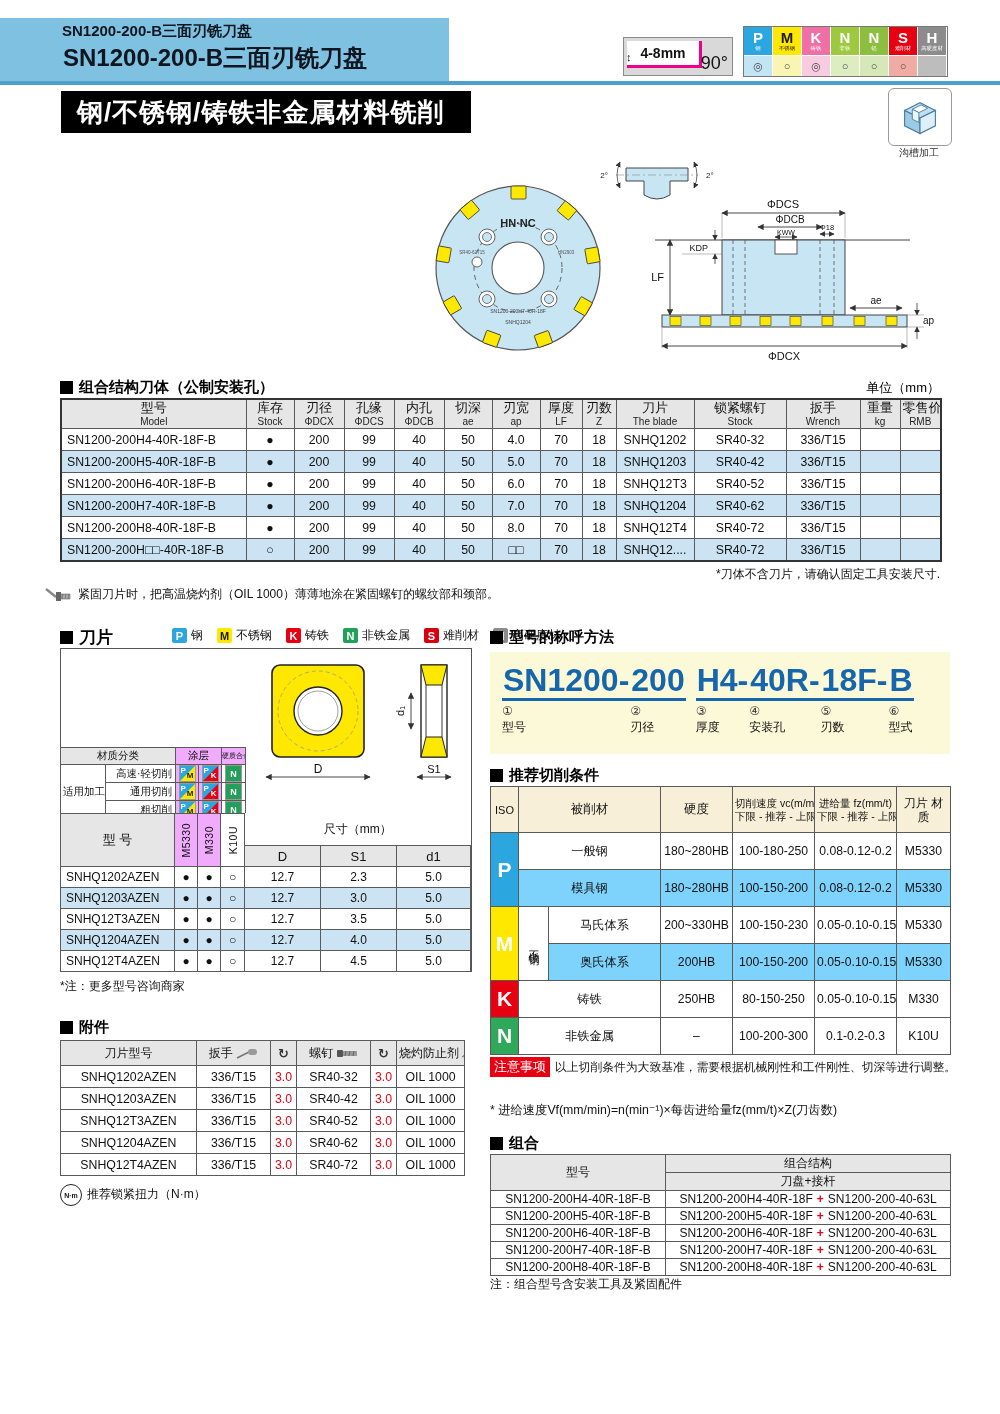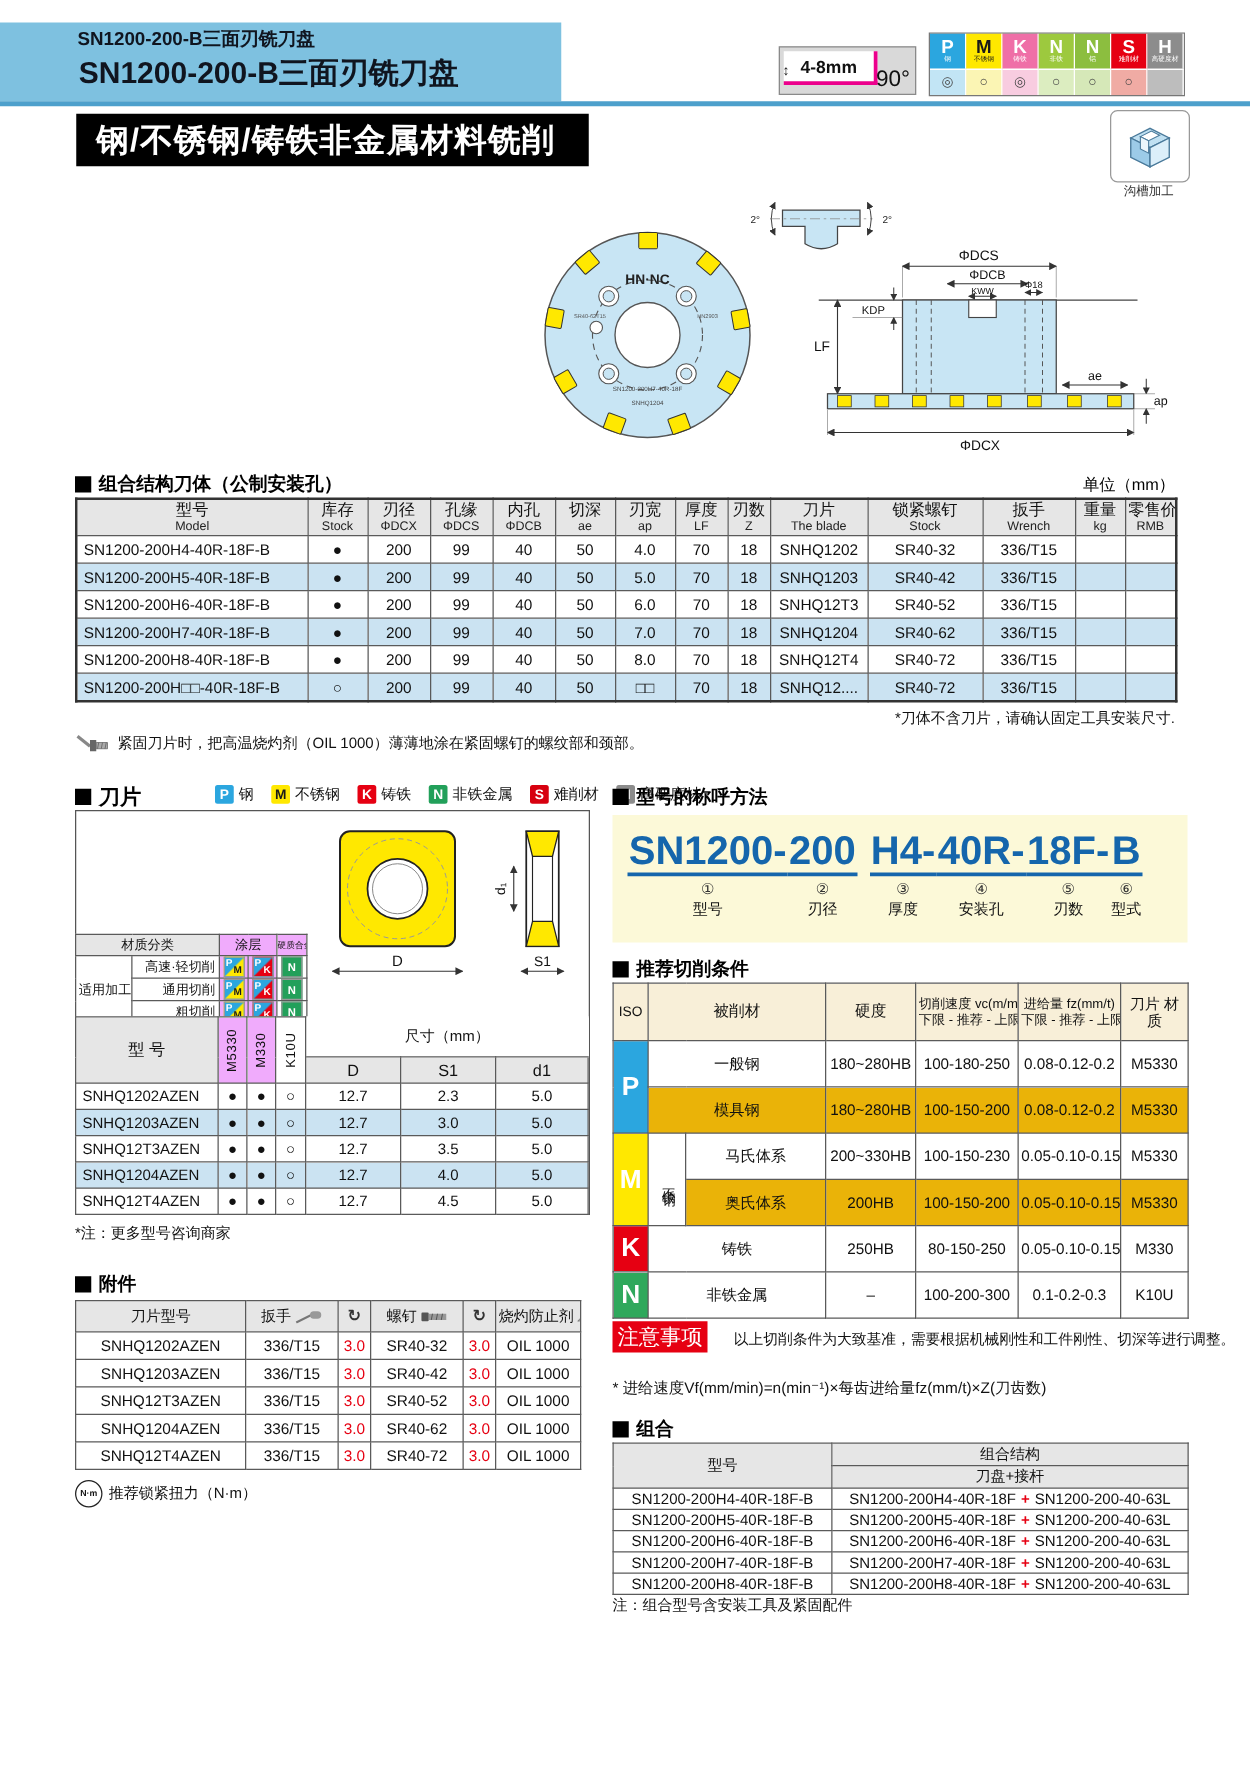--- a/index.html
+++ b/index.html
@@ -37,21 +37,21 @@
   .sq{width:13px;height:13px;background:#000;flex:0 0 auto}
   .unit{font-size:13px;color:#000;font-weight:normal}
   
   table.tbl{border-collapse:collapse;table-layout:fixed;background:#fff}
   .tbl th,.tbl td{border:1px solid #5a5a5a;padding:0 2px;text-align:center;vertical-align:middle;
                   font-weight:normal;font-size:12px;overflow:hidden;white-space:nowrap}
   .tbl .l{text-align:left;padding-left:5px}
   .g{background:#E6E6E6}
   .altb{background:#CBE3F2}
   .cream{background:#F8EFD8}
-  .altc{background:#eab308}
+  .altc{background:#7dd3fc}
   .tan{background:#f0abfc}
   .hcn{font-size:13px;line-height:16px}.hen{font-size:10px;line-height:12px;color:#222}
   .main-tbl td{height:21px;font-size:12.3px}
   .note{font-size:12px;color:#111}
   .red{color:#E60012;font-weight:bold}
   
   .blade-box{left:60px;top:648px;width:410px;height:322px;border:1.5px solid #555}
   .lg{width:15px;height:15px;color:#fff;font-weight:bold;font-size:11px;display:inline-flex;
       align-items:center;justify-content:center;border-radius:2px;flex:0 0 auto}
   .lgP{background:#2BA6DF}.lgM{background:#FFE800;color:#1a1a1a}.lgK{background:#E60012}
@@ -71,34 +71,34 @@
   .chip2 .bk{bottom:1px;right:1px;color:#fff}
   .nn{background:#22A05A;color:#fff;font-weight:bold;font-size:9px;display:inline-flex;
       align-items:center;justify-content:center;width:15px;height:15px;border:1px solid #999;vertical-align:middle}
   
   .cut th{font-size:12.5px}
   .cut td{font-size:12.2px;height:36px}
   .cut .iso{font-size:21px;font-weight:bold;color:#fff}
   .isoP{background:#2BA6DF}.isoM{background:#FFE800;color:#fff}.isoK{background:#E60012}.isoN{background:#2FA85C}
   .vert{writing-mode:vertical-rl;text-orientation:upright;font-size:11px;letter-spacing:2px}
   .h2l{font-size:10.5px;line-height:13px}
-  .notice-badge{display:inline-block;background:#E60012;color:#fff;font-size:17px;padding:1px 4px;margin-right:21px}
+  .notice-badge{display:inline-block;background:#E60012;color:#fff;font-size:13px;padding:1px 4px;margin-right:5px}
   
   .comb th{height:15px;font-size:12px}
   .comb td{height:16px;font-size:12px}
   .plus{color:#E60012;font-weight:bold;margin:0 4px}
   
   .acc th{height:24px;font-size:12px}
   .acc td{height:21px;font-size:12.3px}
   .torq{font-size:13px;font-weight:bold;color:#333}
   .nm-ic{display:inline-flex;align-items:center;justify-content:center;width:20px;height:20px;border:1.6px solid #222;
          border-radius:50%;font-size:7px;font-weight:bold;vertical-align:middle;margin-right:5px}
   .naming-box{left:490px;top:652px;width:460px;height:102px;background:#FCF9D8}
   .nseg{display:flex;align-items:flex-start;padding:10px 0 0 12px}
-  .seg{display:flex;flex-direction:column;align-items:center}
+  .seg{display:flex;flex-direction:column;align-items:flex-start}
   .seg .tx{font-size:32px;font-weight:bold;color:#1566AC;line-height:36px;border-bottom:3px solid #1566AC;padding:0 1px}
   .seg .num{font-size:12px;color:#333;margin-top:3px}
   .seg .lab{font-size:12px;color:#111;margin-top:1px}
   svg text{font-family:"Liberation Sans","DejaVu Sans",sans-serif}
 </style>
 </head>
 <body>
 
 <div class="page">
 
@@ -471,21 +471,21 @@
           <td>18</td>
           <td>SNHQ12....</td>
           <td>SR40-72</td>
           <td>336/T15</td>
           <td></td>
           <td></td>
         </tr>
   </tbody>
     </table>
   <div class="abs note" style="left:640px;top:566px;width:300px;text-align:right">*刀体不含刀片，请确认固定工具安装尺寸.</div>
-  <div class="abs" style="left:60px;top:586px;display:flex;align-items:center;gap:6px">
+  <div class="abs" style="left:44px;top:586px;display:flex;align-items:center;gap:6px">
     <svg width="28" height="16">
         <line x1="2" y1="2" x2="12" y2="10" stroke="#888" stroke-width="2.5"></line>
         <rect x="12" y="5" width="5" height="9" fill="#666"></rect>
         <path d="M17,7 h9 v5 h-9 z" fill="#aaa" stroke="#666" stroke-width="0.6"></path>
         <line x1="19" y1="7" x2="18" y2="12" stroke="#666" stroke-width="0.7"></line>
         <line x1="22" y1="7" x2="21" y2="12" stroke="#666" stroke-width="0.7"></line>
         <line x1="25" y1="7" x2="24" y2="12" stroke="#666" stroke-width="0.7"></line>
       </svg>
     <span class="note">紧固刀片时，把高温烧灼剂（OIL 1000）薄薄地涂在紧固螺钉的螺纹部和颈部。</span>
   </div>

